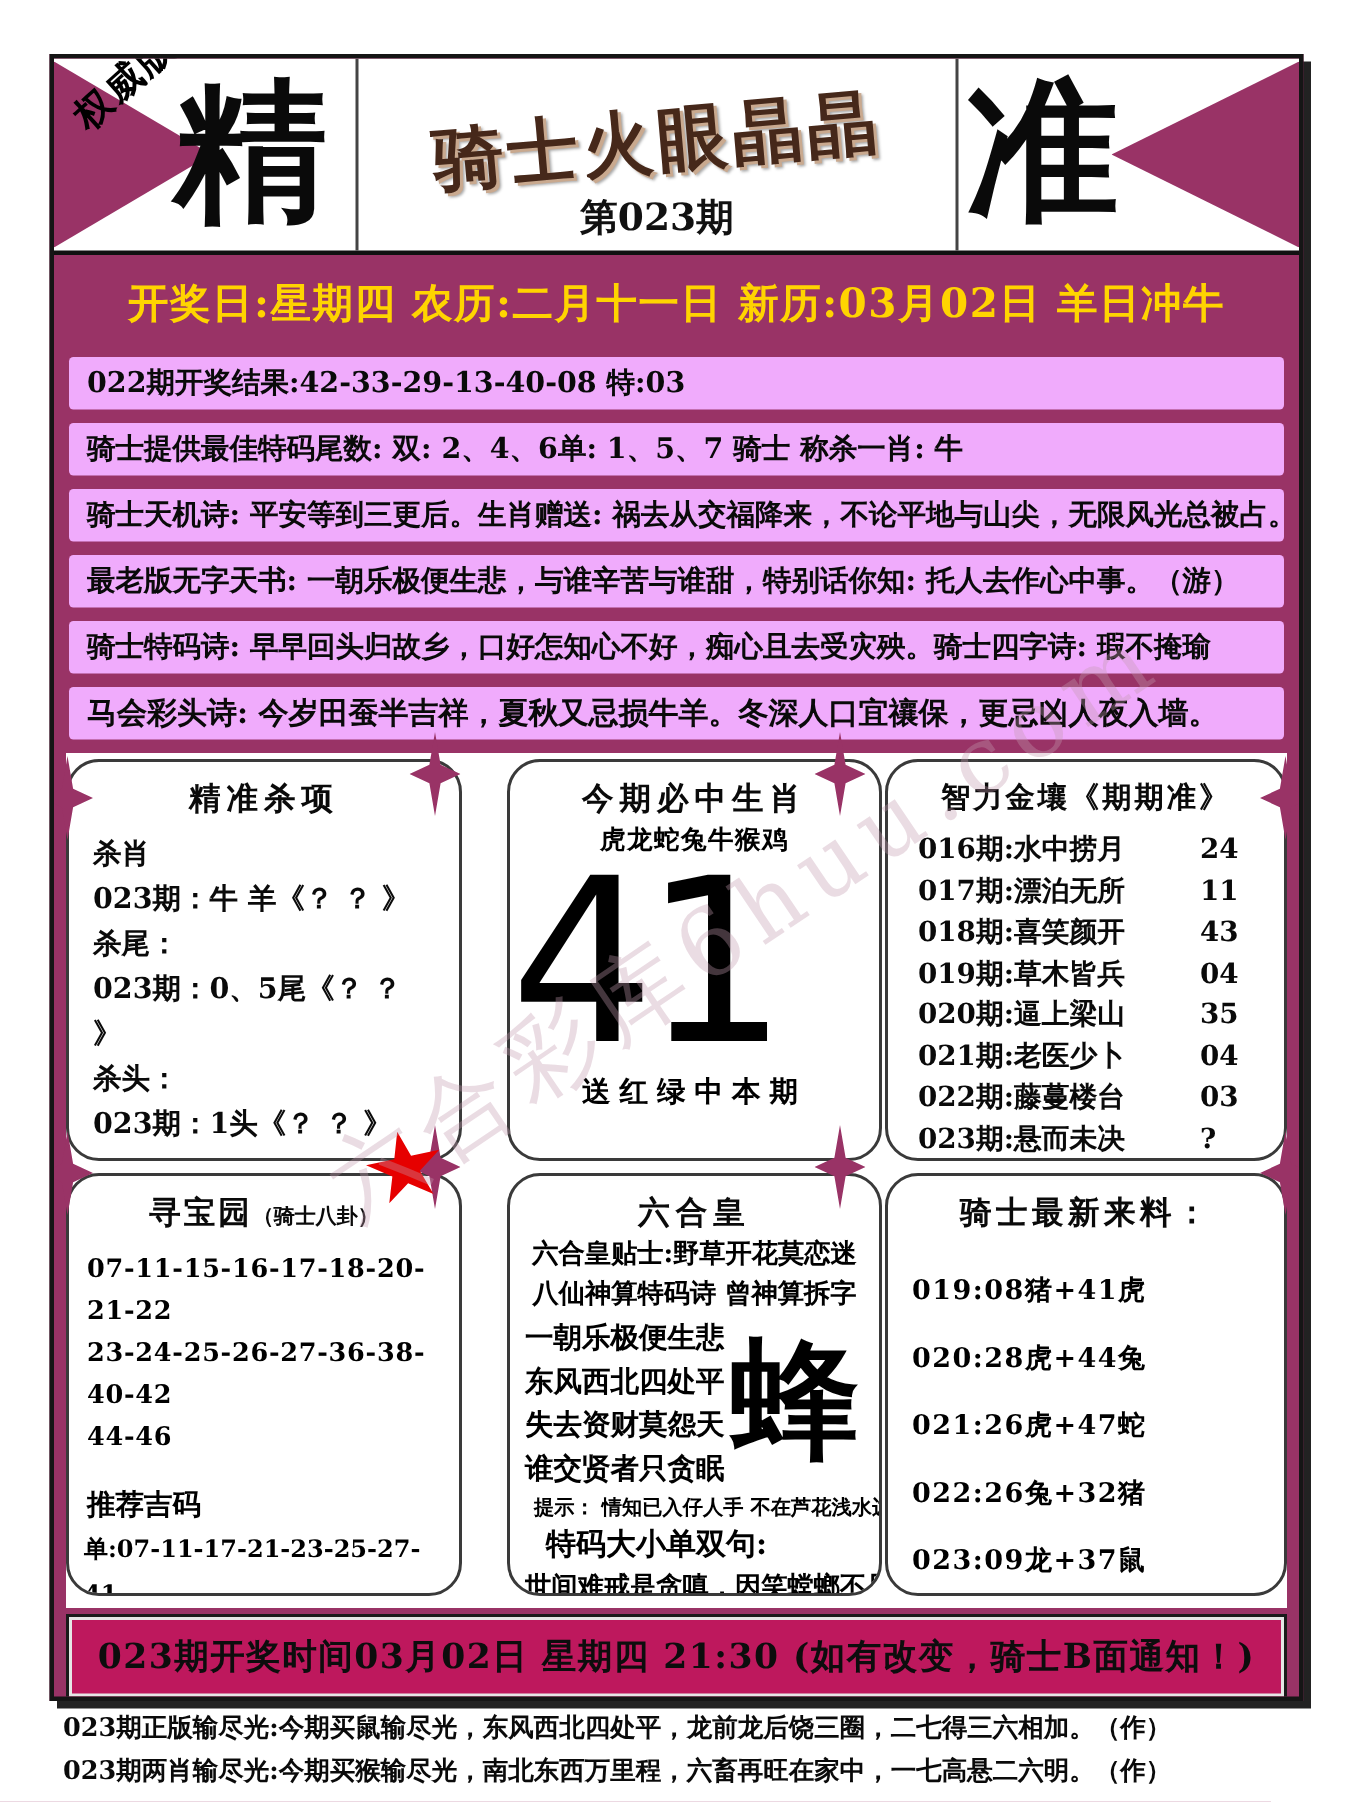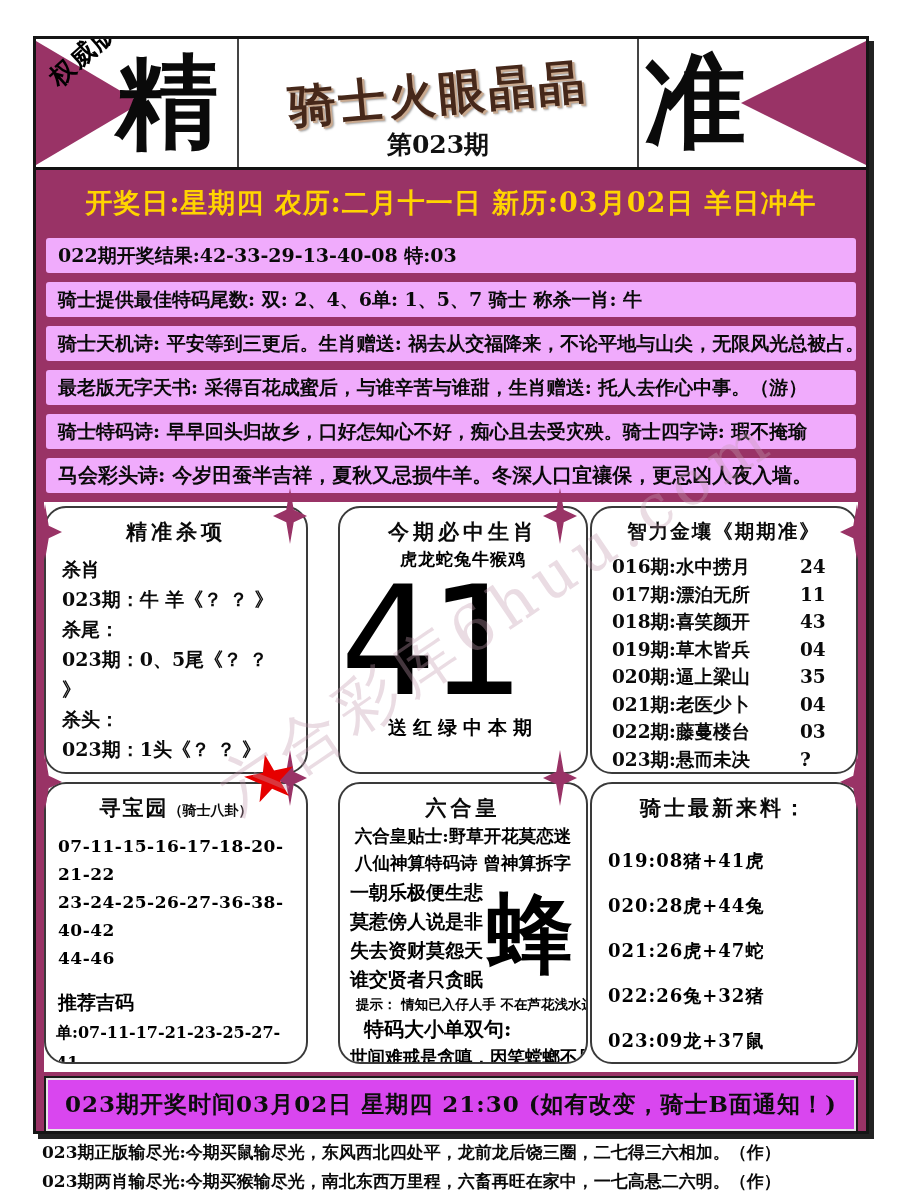--- a/index.html
+++ b/index.html
@@ -63,21 +63,21 @@
   .bE .sizeline{padding-left:10px;font-size:17.5px;font-weight:bold;margin-top:2px;white-space:nowrap;}
   .bF .nrows{margin-top:16px;padding-left:16px;}
   .bF .nrow{font-size:18px;font-weight:bold;line-height:45px;letter-spacing:1px;}
   
   .sparkle{position:absolute;width:34px;height:56px;background:#993366;
     clip-path:polygon(50% 0%,61% 39%,100% 50%,61% 61%,50% 100%,39% 61%,0% 50%,39% 39%);}
   .redstar{position:absolute;width:52px;height:50px;background:#e60000;
     clip-path:polygon(50% 0%,61% 35%,98% 35%,68% 57%,79% 91%,50% 70%,21% 91%,32% 57%,2% 35%,39% 35%);
     transform:rotate(-12deg);z-index:3;}
   
-  .bottom-banner{margin:6px 10px 0 10px;background:#d946ef;border:2px solid #e6e6e6;
+  .bottom-banner{margin:6px 10px 0 10px;background:#be185d;border:2px solid #e6e6e6;
     outline:2px solid #1a1a1a;text-align:center;font-size:23px;font-weight:900;color:#0d0d0d;
     padding:9px 0;letter-spacing:1px;}
   
   .footer{position:absolute;left:42px;top:1138px;width:830px;color:#0a0a0a;
     font-size:17px;font-weight:bold;line-height:29px;white-space:nowrap;}
   
   .watermark{position:absolute;left:225px;top:755px;font-size:62px;letter-spacing:8px;
     color:rgba(195,155,175,.35);transform:rotate(-34deg);transform-origin:left center;
     z-index:6;pointer-events:none;white-space:nowrap;}
 </style>
@@ -100,21 +100,21 @@
       <div class="hdr-divider d2"></div>
       <div class="bigchar right">准</div>
     </div>
 
     <div class="banner">开奖日:星期四 农历:二月十一日  新历:03月02日 羊日冲牛</div>
 
     <div class="strips">
       <div class="strip">022期开奖结果:42-33-29-13-40-08 特:03</div>
       <div class="strip">骑士提供最佳特码尾数: 双: 2、4、6单: 1、5、7 骑士 称杀一肖: 牛</div>
       <div class="strip">骑士天机诗: 平安等到三更后。生肖赠送: 祸去从交福降来，不论平地与山尖，无限风光总被占。</div>
-      <div class="strip">最老版无字天书: 采得百花成蜜后，与谁辛苦与谁甜，生肖赠送: 托人去作心中事。（游）</div>
+      <div class="strip">最老版无字天书: 一朝乐极便生悲，与谁辛苦与谁甜，特别话你知: 托人去作心中事。（游）</div>
       <div class="strip">骑士特码诗: 早早回头归故乡，口好怎知心不好，痴心且去受灾殃。骑士四字诗: 瑕不掩瑜</div>
       <div class="strip poem">马会彩头诗: 今岁田蚕半吉祥，夏秋又忌损牛羊。冬深人口宜禳保，更忌凶人夜入墙。</div>
     </div>
 
     <div class="band">
       <div class="brow brow1">
 
         <div class="box bA">
           <div class="boxtitle">精准杀项</div>
           <div class="lines">
@@ -188,21 +188,21 @@
 
         </div>
 
         <div class="box bE">
           <div class="boxtitle">六合皇</div>
           <div class="tipline">六合皇贴士:野草开花莫恋迷</div>
           <div class="tipline">八仙神算特码诗 曾神算拆字</div>
           <div class="poemwrap">
             <div class="poemcol">
               <div>一朝乐极便生悲</div>
-              <div>莫惹傍人说是非</div>
+              <div>东风西北四处平</div>
               <div>失去资财莫怨天</div>
               <div>谁交贤者只贪眠</div>
             </div>
             <div class="bigzi">蜂</div>
           </div>
           <div class="hint">提示： 情知已入仔人手  不在芦花浅水边</div>
           <div class="sizetitle">特码大小单双句:</div>
           <div class="sizeline">世间难戒是贪嗔，因笑螳螂不见机</div>
         </div>
 

